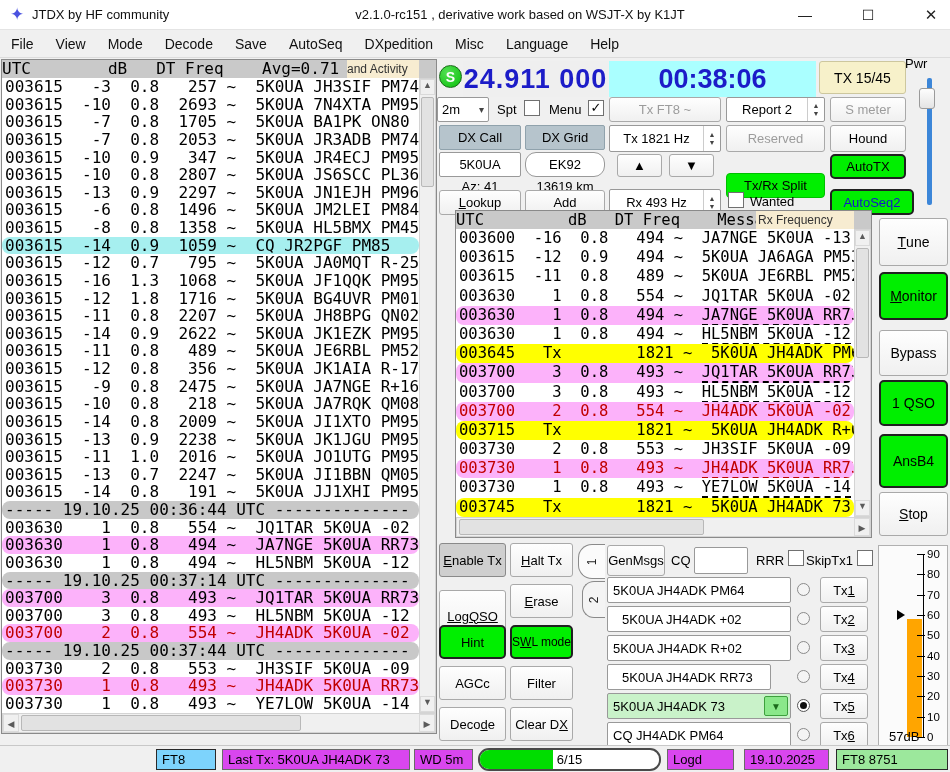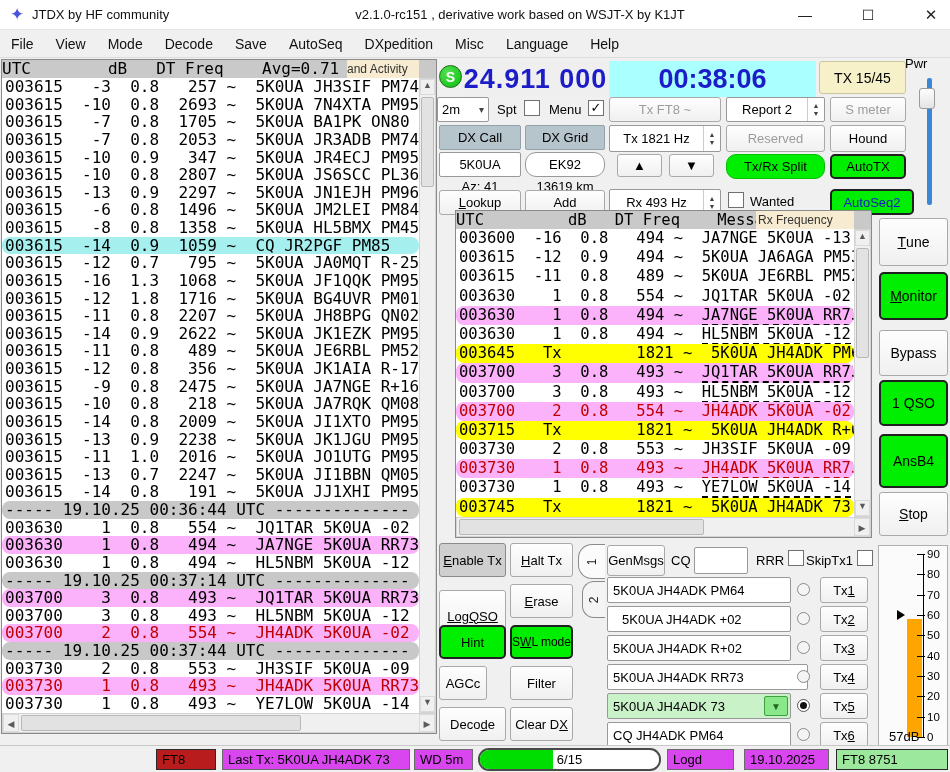--- a/index.html
+++ b/index.html
@@ -36,21 +36,21 @@
   
   .vsb, .hsb { position:absolute; background:#f0f0f0; border:1px solid #d4d4d4; }
   .sb-arrow { position:absolute; background:#f0f0f0; color:#5a5a5a; font-size:9px; text-align:center; border:1px solid #dadada; }
   .sb-thumb { position:absolute; background:#e2e2e2; border:1px solid #b8b8b8; border-radius:2px; }
 
   
   .btn { position:absolute; border:1px solid #a9a9a9; background:linear-gradient(#fefefe,#f0f0f0); border-radius:3px; font-size:13px; color:#000; display:flex; align-items:center; justify-content:center; white-space:nowrap; }
   .btn.disabled { color:#9c9c9c; }
   .btn.pressed { background:#cfcfcf; border-color:#8a8a8a; }
   .btn.green { background:#00ef00; border:2px solid #202020; border-radius:5px; }
-  .btn.greenflat { background:#00ef00; border:1px solid #00c000; border-radius:10px; }
+  .btn.greenflat { background:#00ef00; border:1px solid #00c000; border-radius:4px;margin-top:19px; }
   .hdrbtn { background:#b6c4cc; border:1px solid #90a2ac; border-radius:2px; }
   .field { position:absolute; background:#fff; border:1px solid #999; border-radius:2px; font-size:13px; color:#000; display:flex; align-items:center; justify-content:center; }
   .spin { position:absolute; background:#fff; border:1px solid #999; border-radius:2px; font-size:13px; color:#000; display:flex; align-items:center; }
   .spin .lbl { flex:1; text-align:center; }
   .spin .arr { width:17px; height:100%; border-left:1px solid #ccc; display:flex; flex-direction:column; align-items:center; justify-content:center; font-size:7px; color:#444; line-height:8px; }
   .cb { position:absolute; width:16px; height:16px; background:#fff; border:1px solid #707070; font-size:13px; line-height:14px; text-align:center; color:#000; }
   .lab { position:absolute; font-size:13px; color:#000; white-space:nowrap; }
   .radio { position:absolute; width:13px; height:13px; border:1px solid #8a8a8a; border-radius:50%; background:#f4f4f4; }
   .radio.on { background:#fff; border-color:#555; }
   .radio.on::after { content:""; position:absolute; left:2px; top:2px; width:7px; height:7px; background:#111; border-radius:50%; }
@@ -84,21 +84,21 @@
   .mt { position:absolute; left:38px; width:8px; height:1px; background:#000; }
   .ml { position:absolute; left:48px; font-size:11.5px; color:#000; transform:translateY(-6px); }
   #meter-bar { position:absolute; left:28px; width:15px; background:#ffa500; }
   #meter-marker { position:absolute; width:0; height:0; border-top:5px solid transparent; border-bottom:5px solid transparent; border-left:8px solid #000; }
   #meter-value { position:absolute; left:10px; top:183px; font-size:13px; }
 
   
   #statusbar { position:absolute; left:0; top:745px; width:950px; height:27px; background:#f0f0f0; border-top:1px solid #c8c8c8; }
   .sbox { position:absolute; top:3px; height:21px; border:1px solid #6a6a6a; font-size:13px; color:#000; display:flex; align-items:center; padding:0 5px; background:#d946ef; white-space:nowrap; overflow:hidden; }
   #st-receiving { left:2px; width:150px; background:#00ef00; border-color:#2a2a2a;margin-top:32px; }
-  #st-mode { left:156px; width:60px; background:#b91c1c; border-color:#2a2a2a; }
+  #st-mode { left:156px; width:60px; background:#7dd3fc; border-color:#2a2a2a; }
   #st-lasttx { left:222px; width:188px; }
   #st-wd { left:414px; width:59px; }
   #st-progress { left:478px; top:2px; width:183px; height:23px; border:2px solid #4a4a4a; border-radius:11px; background:#fff; position:absolute; overflow:hidden; }
   #st-progress-fill { position:absolute; left:0; top:0; bottom:0; background:#00dd00; }
   #st-progress-label { position:absolute; left:0; right:0; text-align:center; font-size:13px; line-height:19px; color:#000; }
   #st-logd { left:667px; width:67px; }
   #st-date { left:744px; width:85px; }
   #st-band { left:836px; width:112px; background:#9ce89c; border-color:#2a2a2a; }
 
   u { text-decoration:underline; }
@@ -274,21 +274,21 @@
   <div class="btn bigbtn green" style="left:879px; top:380px; width:69px; height:46px;">1 QSO</div>
   <div class="btn bigbtn green" style="left:879px; top:434px; width:69px; height:54px;">AnsB4</div>
   <div class="btn bigbtn" style="left:879px; top:492px; width:69px; height:44px;"><u>S</u>top</div>
 
   <div class="btn pressed" style="left:439px; top:543px; width:67px; height:34px;"><u>E</u>nable Tx</div>
   <div class="btn" style="left:510px; top:543px; width:63px; height:34px;"><u>H</u>alt Tx</div>
   <div class="btn" style="left:439px; top:590px; width:67px; height:52px;text-decoration:underline;">Log <u>Q</u>SO</div>
   <div class="btn" style="left:510px; top:584px; width:63px; height:34px;"><u>E</u>rase</div>
   <div class="btn green" style="left:439px; top:625px; width:67px; height:34px;">Hint</div>
   <div class="btn green" style="left:510px; top:625px; width:63px; height:34px; font-size:12px;">S<u>W</u>L mode</div>
-  <div class="btn" style="left:439px; top:666px; width:48px; height:34px;">AGCc</div>
+  <div class="btn" style="left:439px; top:666px; width:67px; height:34px;">AGCc</div>
   <div class="btn" style="left:510px; top:666px; width:63px; height:34px;">Filter</div>
   <div class="btn" style="left:439px; top:707px; width:67px; height:34px;">Deco<u>d</u>e</div>
   <div class="btn" style="left:510px; top:707px; width:63px; height:34px;align-items:center;">Clear D<u>X</u></div>
 
   <div id="tab1" class="gentab">
       <span>1</span>
     </div>
   <div id="tab2" class="gentab">
       <span>2</span>
     </div>
@@ -306,21 +306,21 @@
   <div class="btn" style="left:820px; top:577px; width:48px; height:26px;">Tx <u>1</u></div>
 
   <div class="field" style="left:607px; top:606px; width:184px; height:26px; justify-content:flex-start; padding-left:14px;">5K0UA JH4ADK +02</div>
   <div class="radio" style="left:797px; top:612px;"></div>
   <div class="btn" style="left:820px; top:606px; width:48px; height:26px;">Tx <u>2</u></div>
 
   <div class="field" style="left:607px; top:635px; width:184px; height:26px; justify-content:flex-start; padding-left:5px;">5K0UA JH4ADK R+02</div>
   <div class="radio" style="left:797px; top:641px;"></div>
   <div class="btn" style="left:820px; top:635px; width:48px; height:26px;">Tx <u>3</u></div>
 
-  <div class="field" style="left:607px; top:664px; width:201px; height:26px; justify-content:flex-start; padding-left:5px;">5K0UA JH4ADK RR73</div>
+  <div class="field" style="left:607px; top:664px; width:164px; height:26px; justify-content:flex-start; padding-left:14px;">5K0UA JH4ADK RR73</div>
   <div class="radio" style="left:797px; top:670px;"></div>
   <div class="btn" style="left:820px; top:664px; width:48px; height:26px;">Tx <u>4</u></div>
 
   <div class="field" id="tx5-field" style="left:607px; top:693px; width:184px; height:26px;">
     <span>5K0UA JH4ADK 73</span>
     <span id="tx5-dd">▼</span>
   </div>
   <div class="radio on" style="left:797px; top:699px;"></div>
   <div class="btn" style="left:820px; top:693px; width:48px; height:26px;">Tx <u>5</u></div>
 

